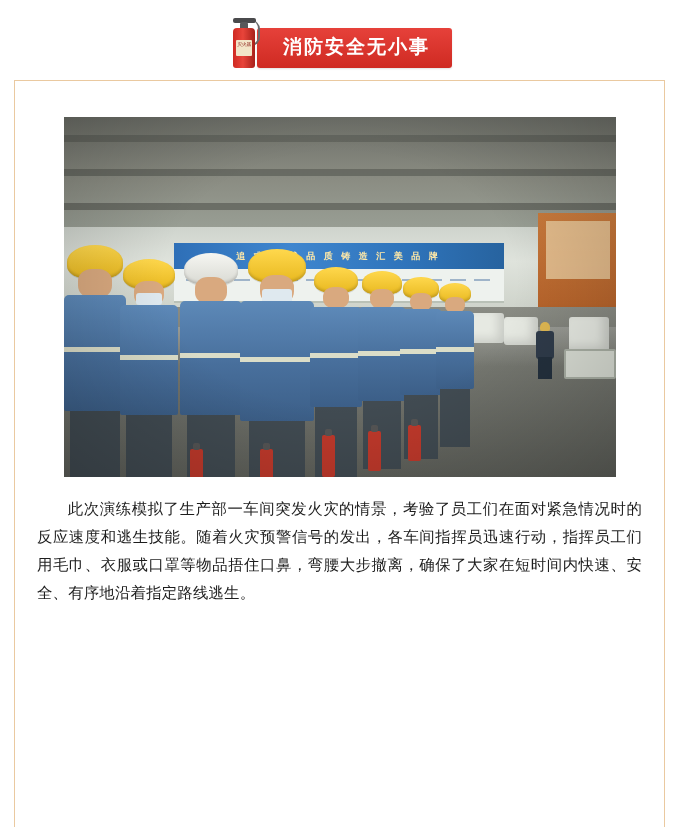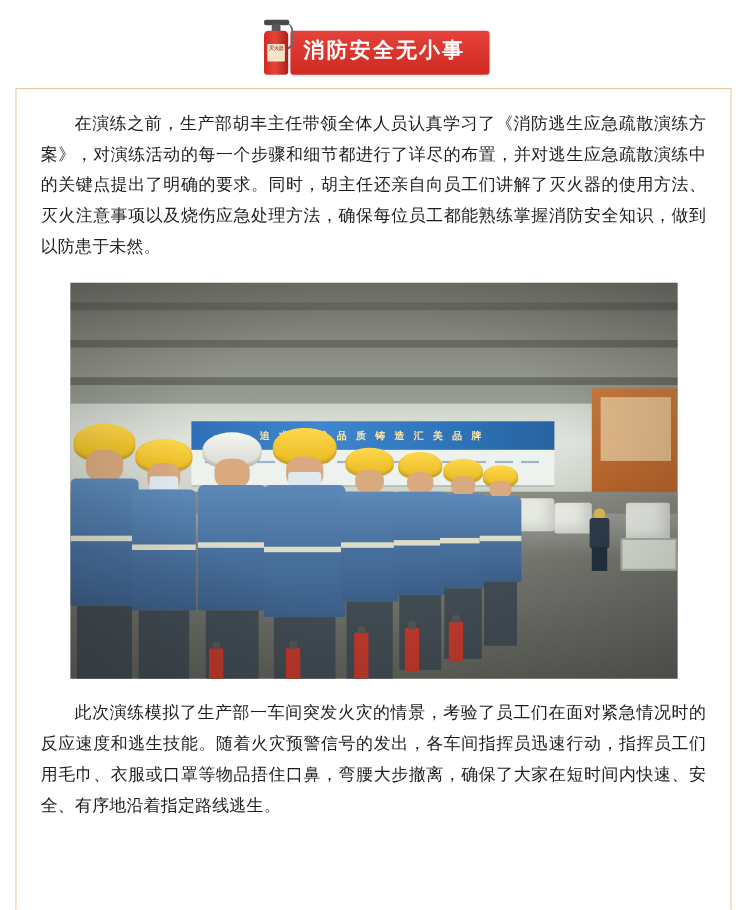--- a/index.html
+++ b/index.html
@@ -93,21 +93,21 @@
     border-left: none;
     border-top: none;
     border-radius: 0 10px 10px 0;
   }
   .banner {
     background: linear-gradient(180deg, #e6413a 0%, #cf2a22 100%);
     color: #ffffff;
     font-size: 19px;
     font-weight: bold;
     letter-spacing: 2px;
-    padding: 8px 22px 9px 12px;
+    padding: 8px 22px 9px 26px;
     border-radius: 3px;
     line-height: 1.2;
     box-shadow: 0 1px 2px rgba(0,0,0,0.12);
   }
 
   
   .card {
     margin: 0 14px;
     border: 1px solid #eac9a0;
     background: #ffffff;
@@ -264,21 +264,20 @@
         <div class="ext-neck"></div>
         <div class="ext-body"></div>
         <div class="ext-label">灭火器</div>
       </div>
       <div class="banner">消防安全无小事</div>
     </div>
   </div>
 
   <div class="card">
 
-    <p class="para tight">在演练之前，生产部胡丰主任带领全体人员认真学习了《消防逃生应急疏散演练方案》，对演练活动的每一个步骤和细节都进行了详尽的布置，并对逃生应急疏散演练中的关键点提出了明确的要求。同时，胡主任还亲自向员工们讲解了灭火器的使用方法、灭火注意事项以及烧伤应急处理方法，确保每位员工都能熟练掌握消防安全知识，做到以防患于未然。</p>
 
     <div class="photo-wrap">
       <div class="photo">
         <div class="ph-ceiling"></div>
         <div class="ph-beam" style="left:0;top:18px;width:100%"></div>
         <div class="ph-beam" style="left:0;top:52px;width:100%"></div>
         <div class="ph-beam" style="left:0;top:86px;width:100%"></div>
         <div class="ph-wall"></div>
         <div class="ph-door"></div>
         <div class="ph-doorlight"></div>

